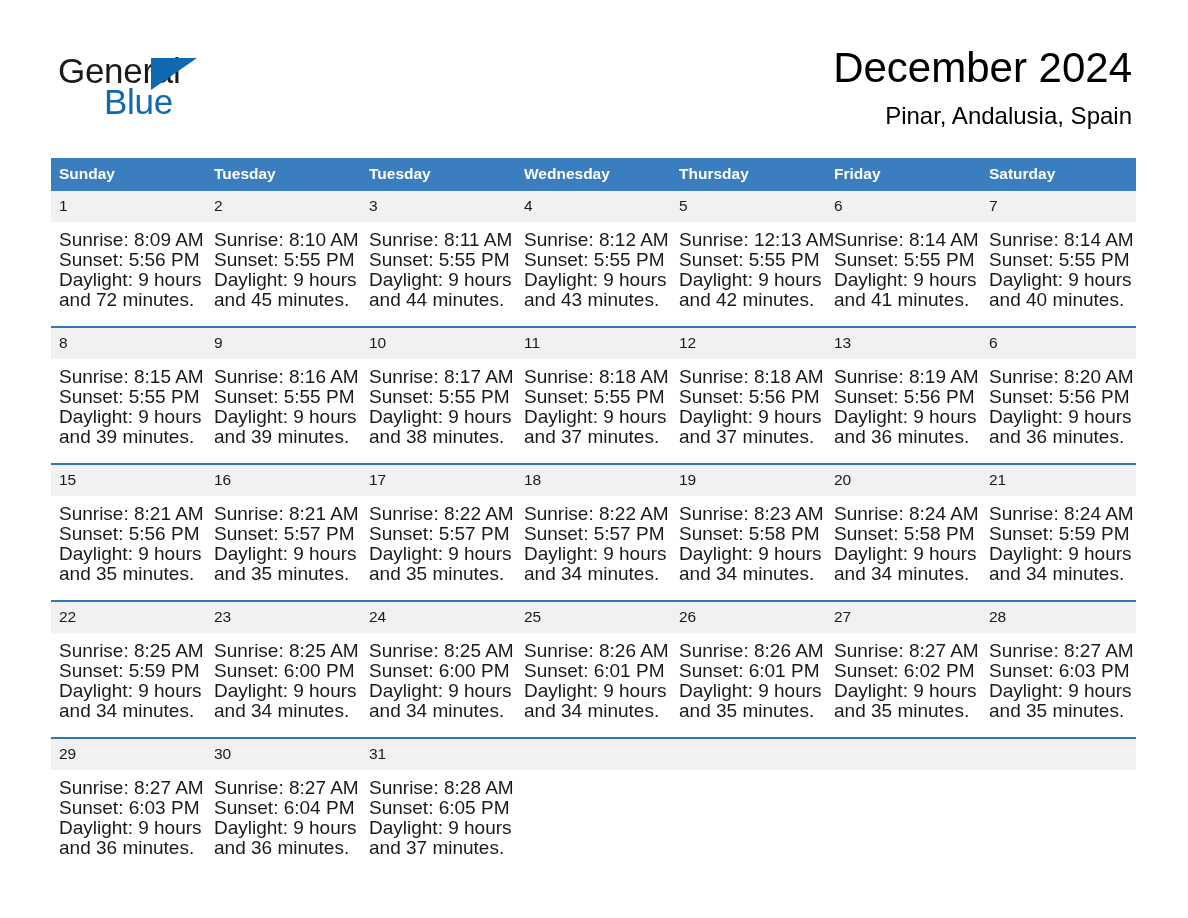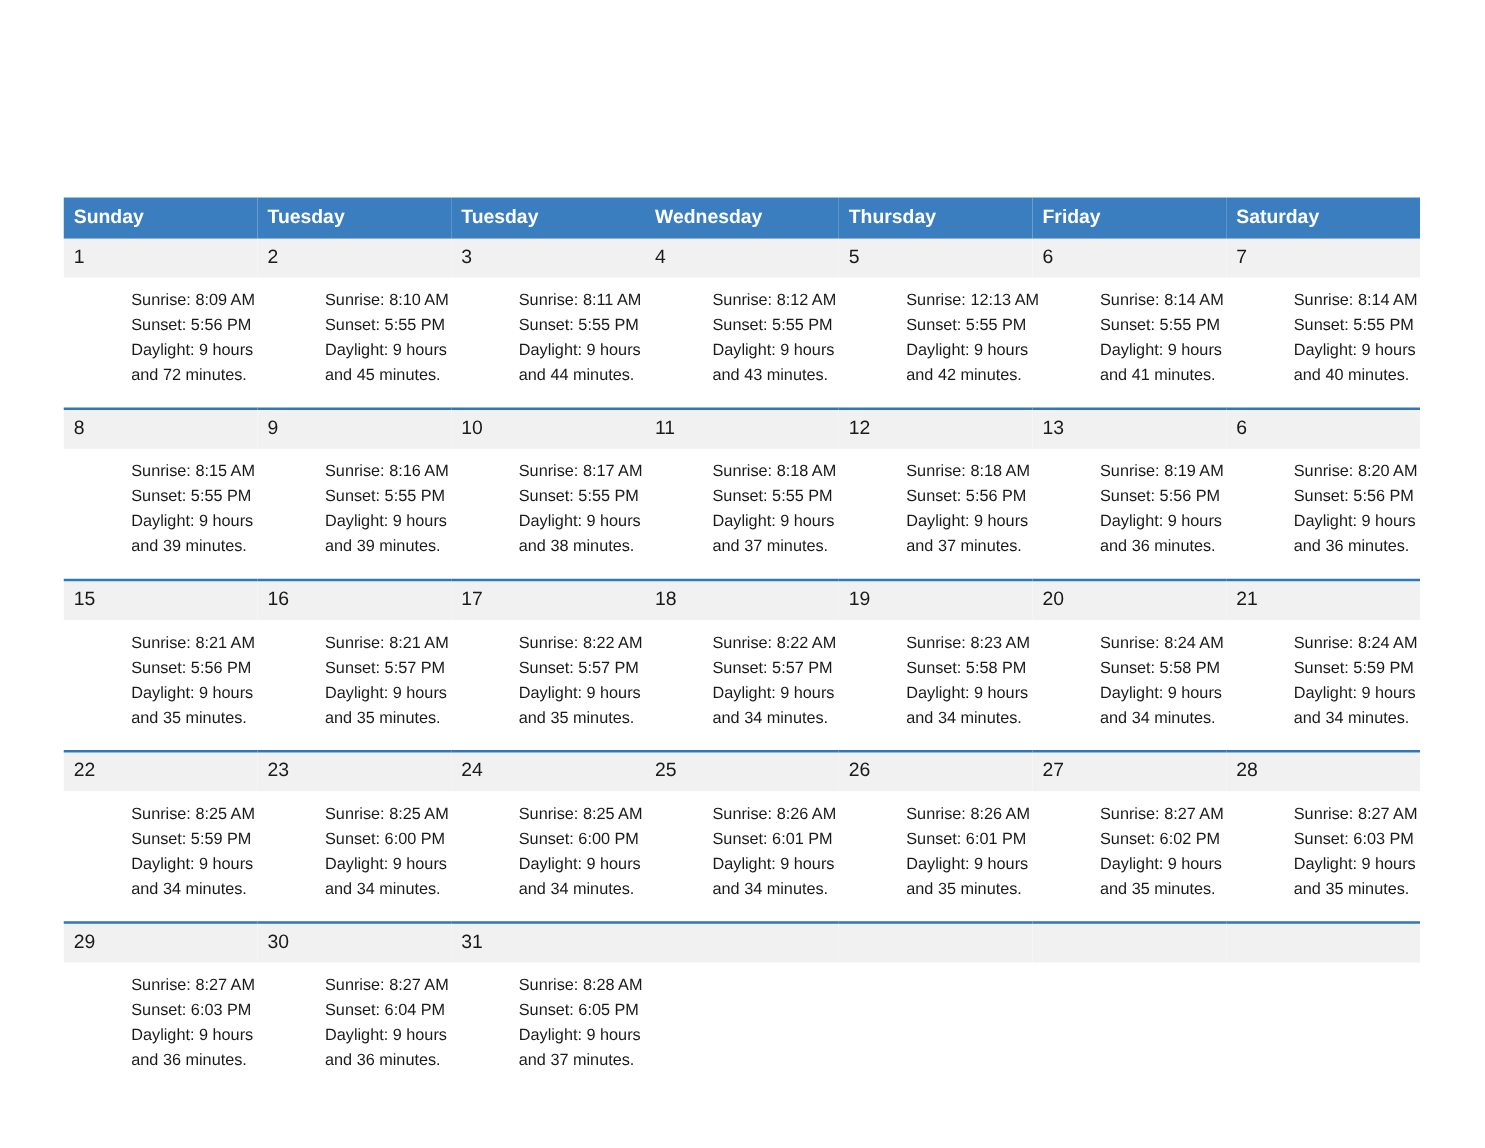--- a/index.html
+++ b/index.html
@@ -123,37 +123,50 @@
     line-height: 18px;
     padding: 6px 0 7px 8px;
     min-height: 18px;
     color: #1a1a1a;
   }
   .daynum.empty {
     color: transparent;
   }
   .cell-body {
     padding: 8px 8px 16px 8px;
-    font-size: 13px;
+    font-size: 19px;
     line-height: 20px;
     color: #1a1a1a;
-    margin-left: 46px;
   }
   .cell-body div {
     white-space: nowrap;
   }
   .cell-body.empty {
     min-height: 80px;
   }
 </style>
 </head>
 <body>
 
 <div class="page">
 
+  <div class="header">
+
+    <div class="logo">
+      <span class="logo-general">General</span>
+      <span class="logo-triangle"></span>
+      <span class="logo-blue">Blue</span>
+    </div>
+
+    <div class="title-block">
+      <div class="month-title">December 2024</div>
+      <div class="location-subtitle">Pinar, Andalusia, Spain</div>
+    </div>
+
+  </div>
 
   <div class="calendar">
     <table class="cal-table">
       <thead>
         <tr id="weekday-header-row">
             <th>Sunday</th>
             <th>Tuesday</th>
             <th>Tuesday</th>
             <th>Wednesday</th>
             <th>Thursday</th>

